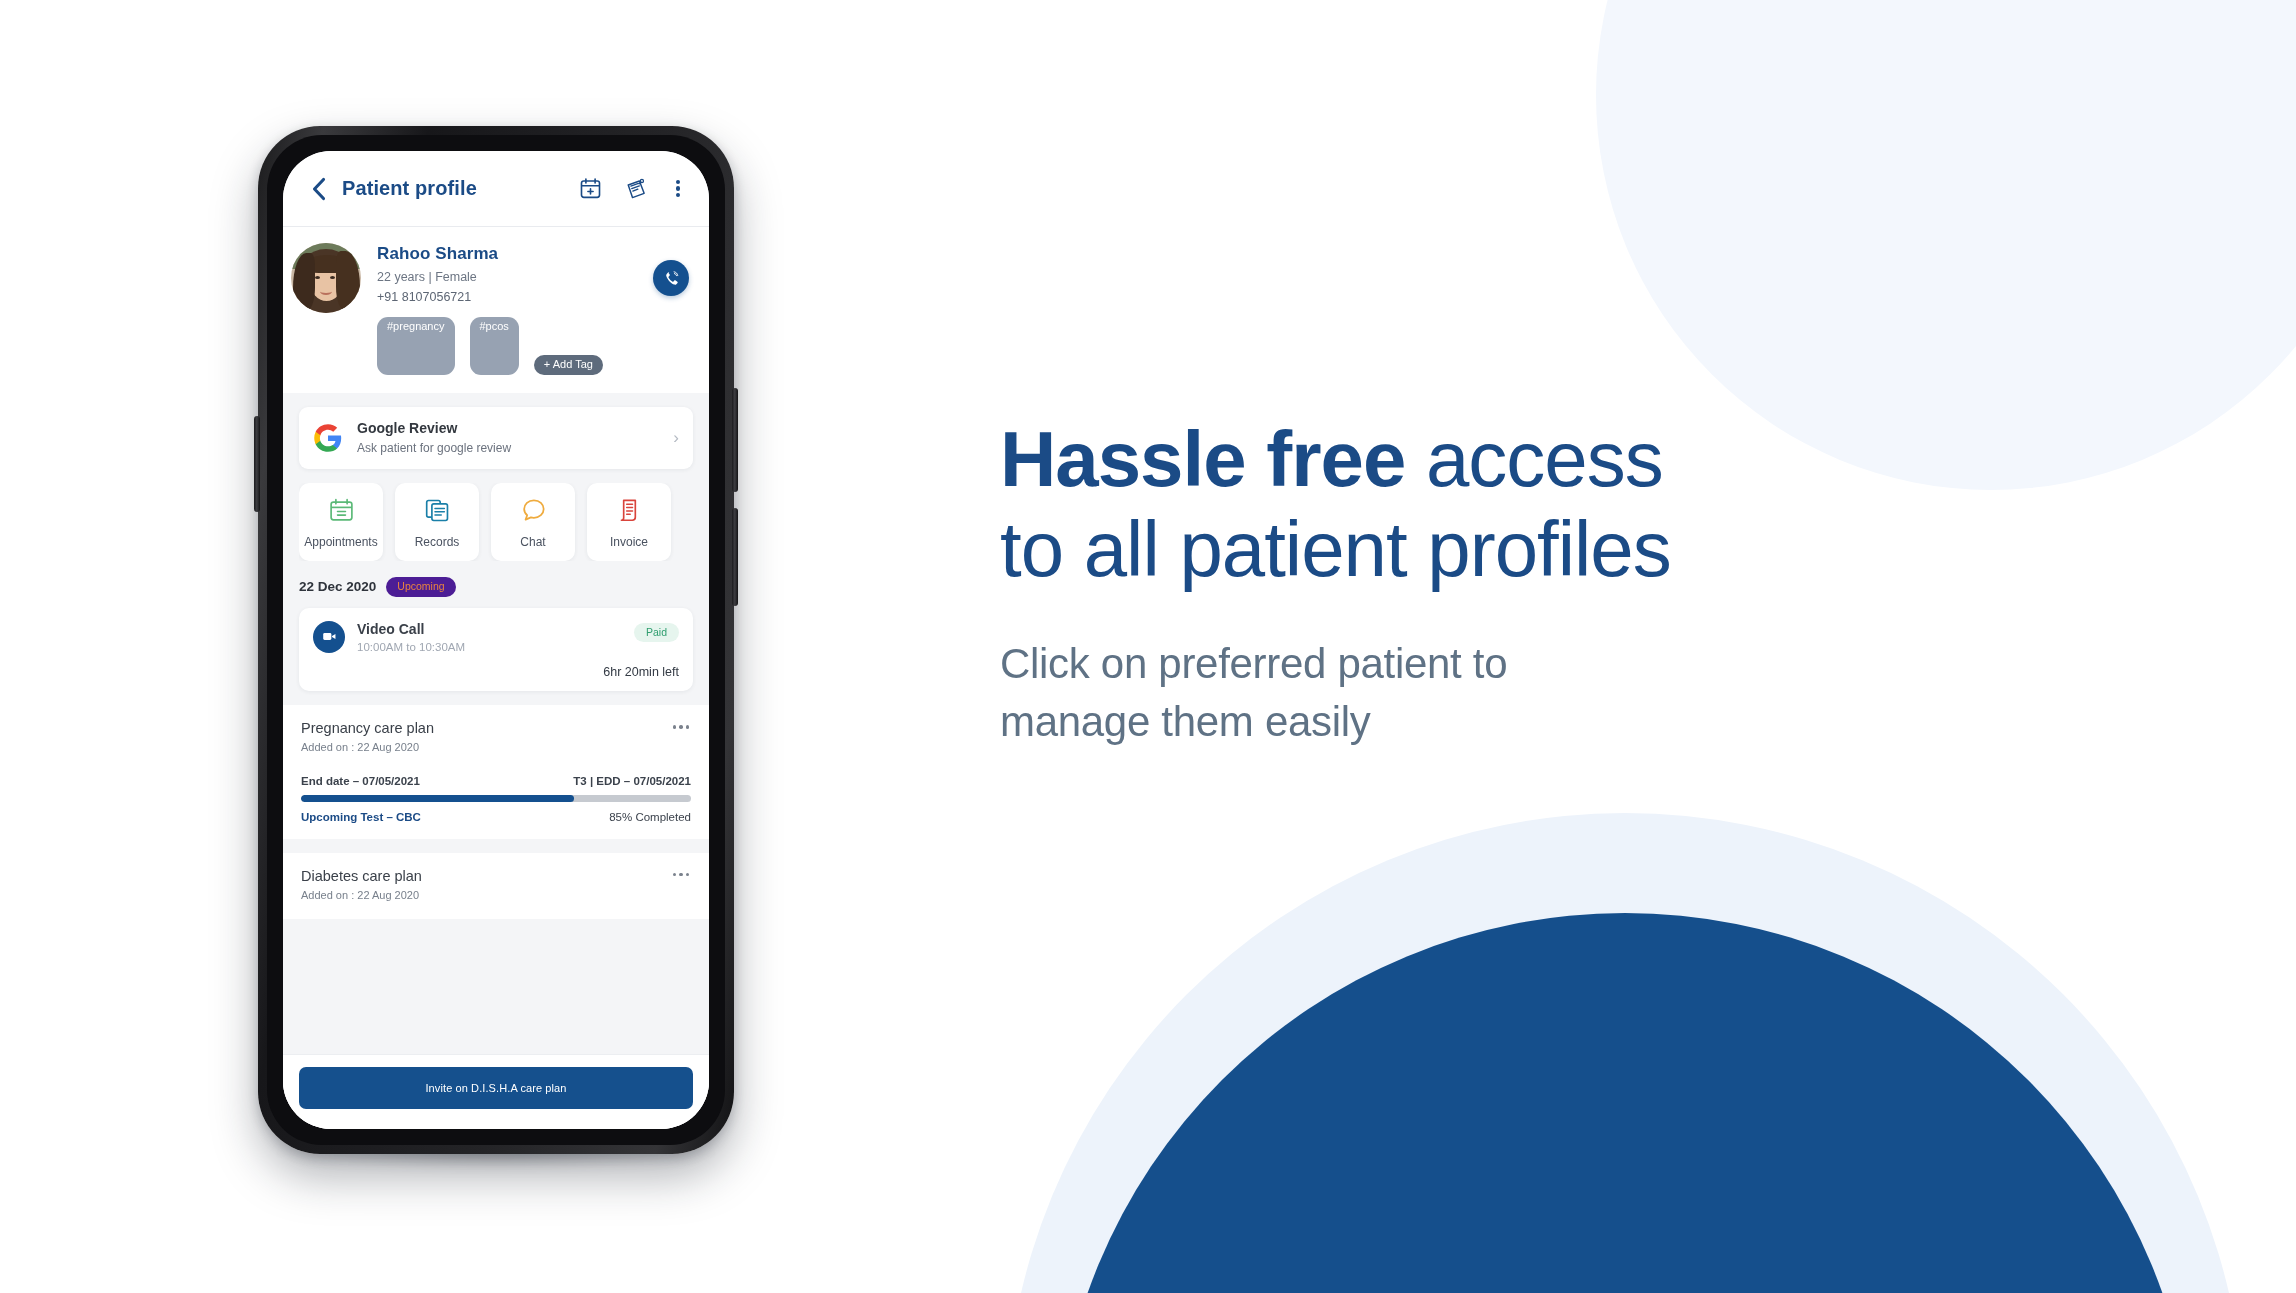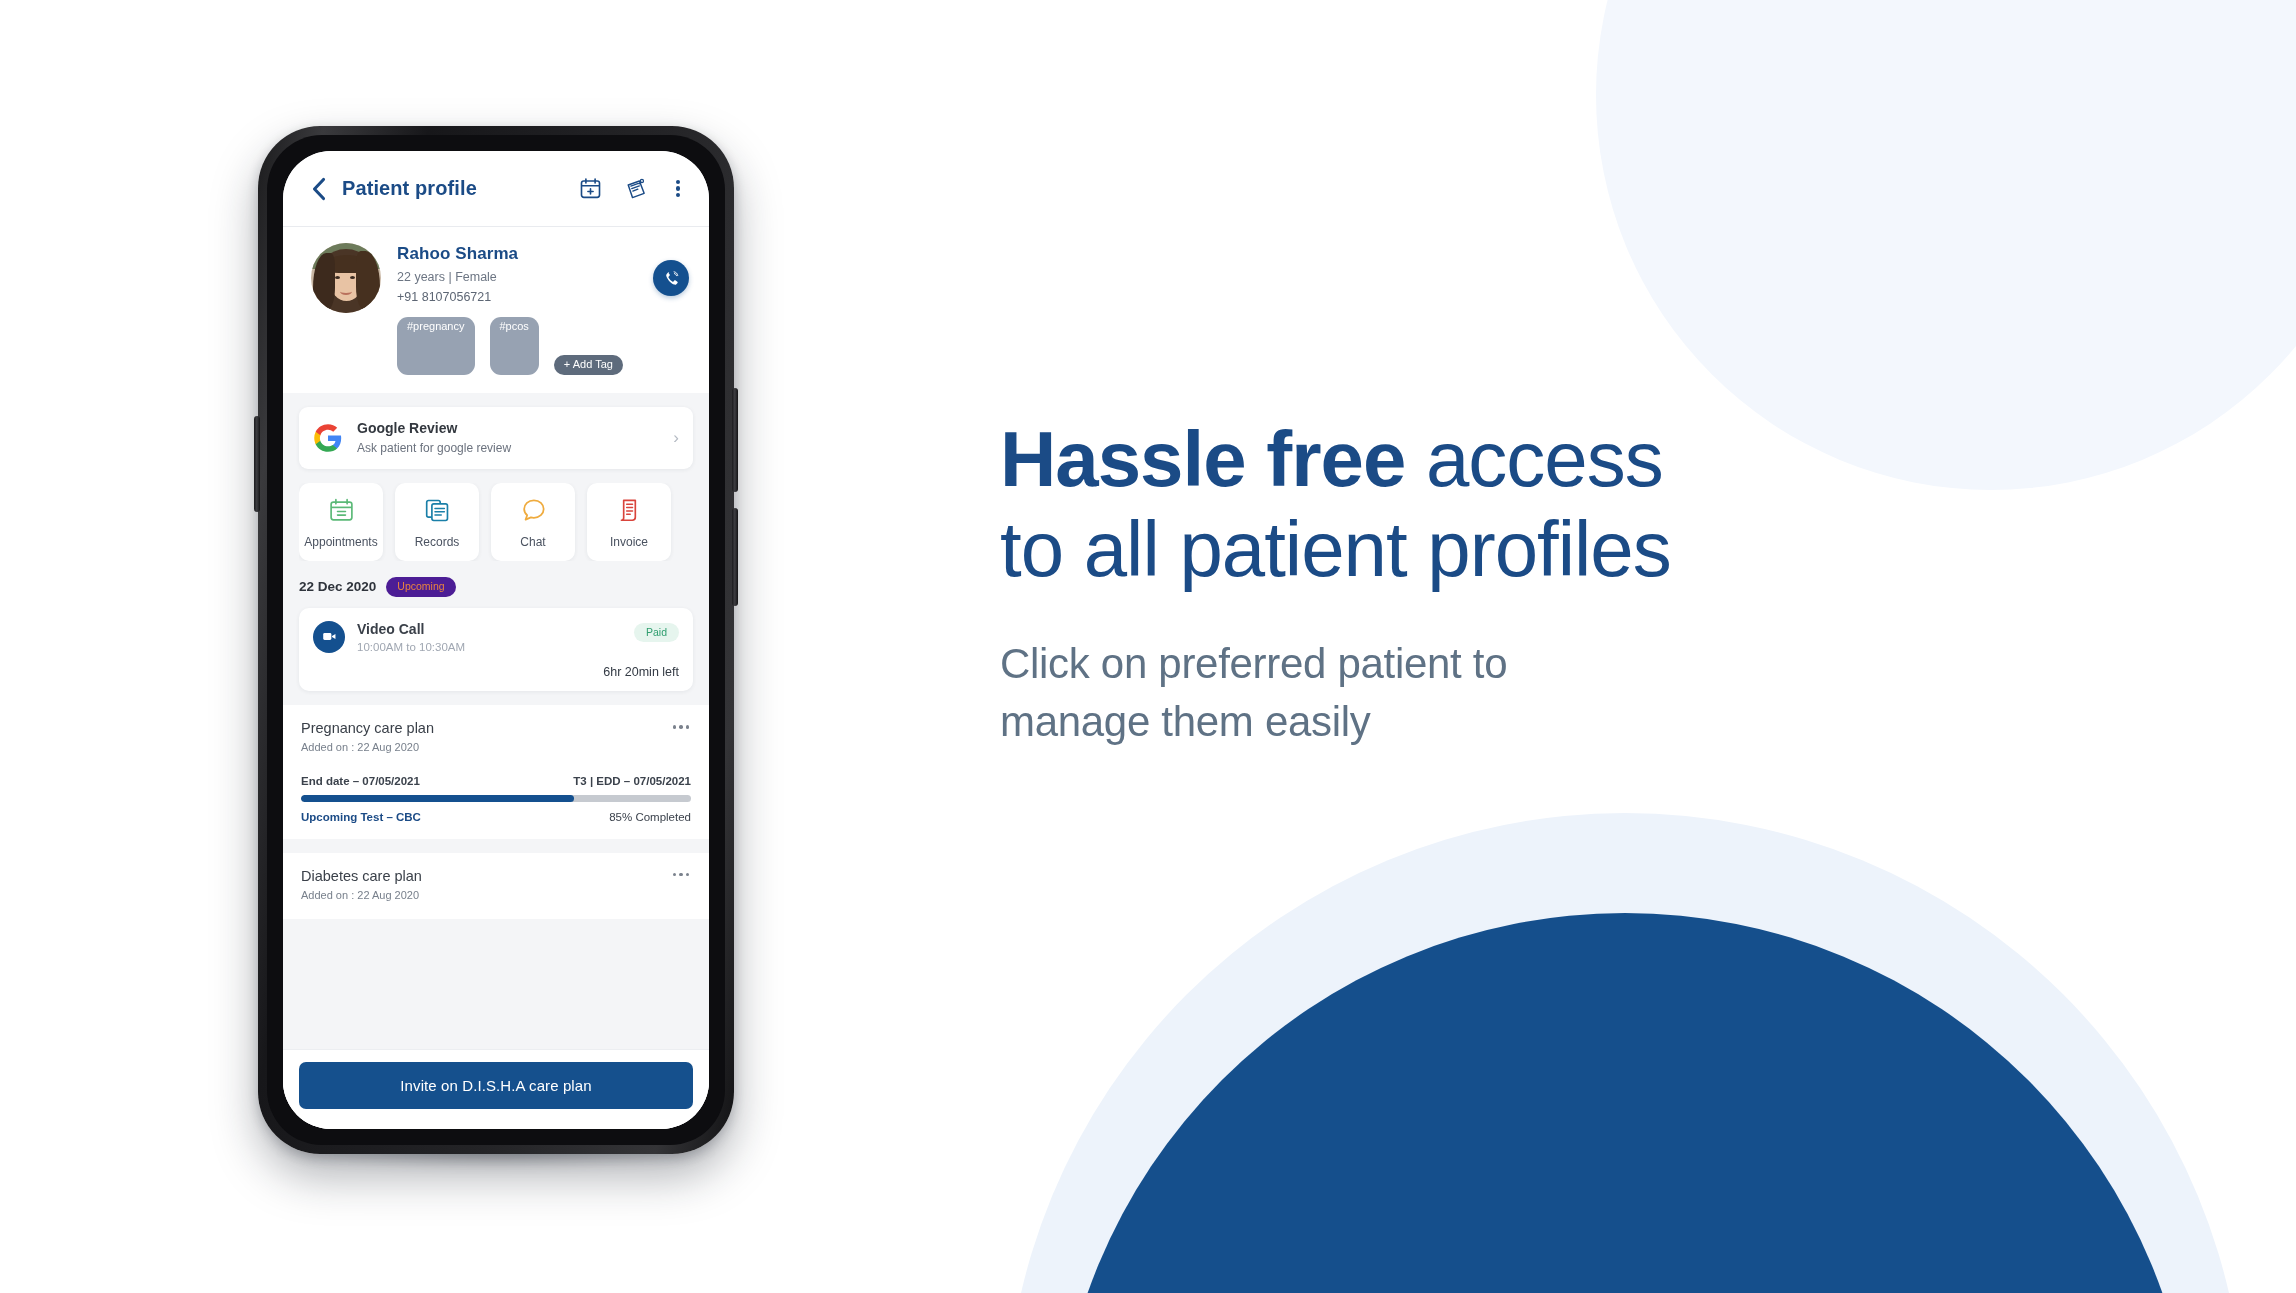--- a/index.html
+++ b/index.html
@@ -112,21 +112,21 @@
     height: calc(100% - 76px);
     overflow: hidden;
     background: #f4f5f7;
     display: flex;
     flex-direction: column;
   }
 
   
   #patient-block {
     background: #ffffff;
-    padding: 16px 20px 18px 28px;
+    padding: 16px 20px 18px 8px;
     display: flex;
   }
   #patient-avatar {
     width: 70px; height: 70px;
     border-radius: 50%;
     flex: none;
     overflow: hidden;
     background: #c9b7a4;
     position: relative;
   }
@@ -289,21 +289,21 @@
     background: #ffffff;
     padding: 12px 16px 20px 16px;
     border-top: 1px solid #eceef1;
   }
   #invite-button {
     width: 100%;
     border: none;
     background: #15508d;
     color: #ffffff;
     font-family: "Liberation Sans", sans-serif;
-    font-size: 15px;
+    font-size: 11px;
     padding: 15px 0;
     border-radius: 7px;
     cursor: pointer;
     letter-spacing: .1px;
   }
 
   
   #marketing-copy {
     position: absolute;
     left: 1000px; top: 414px;

